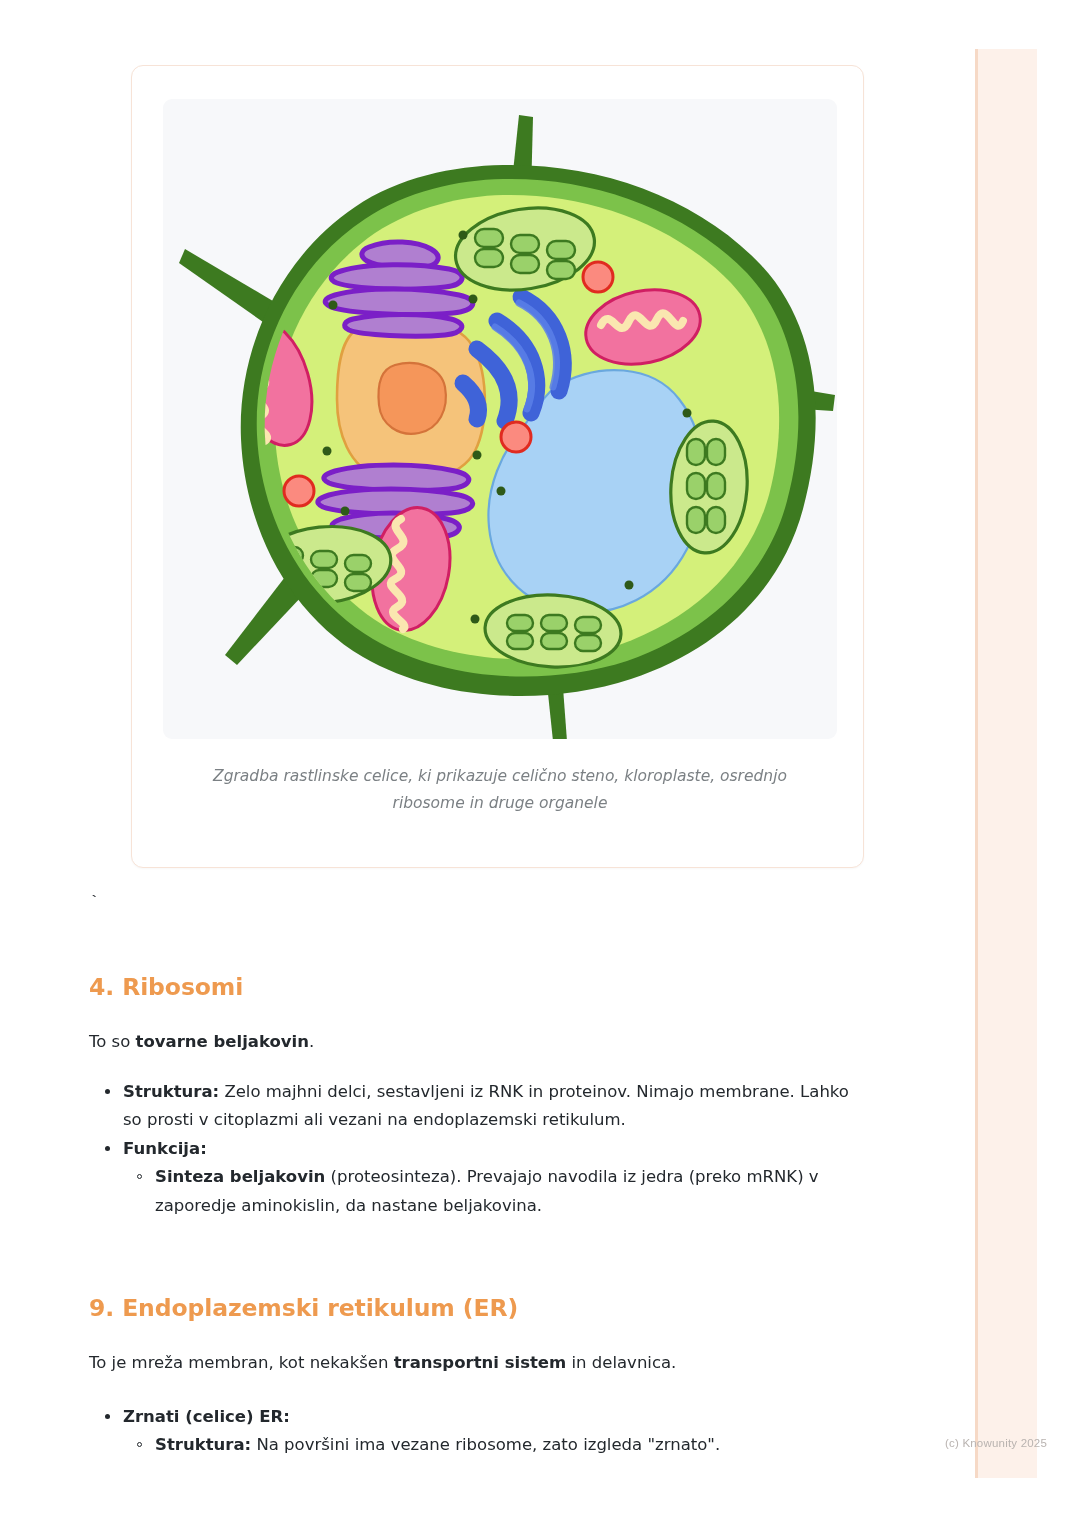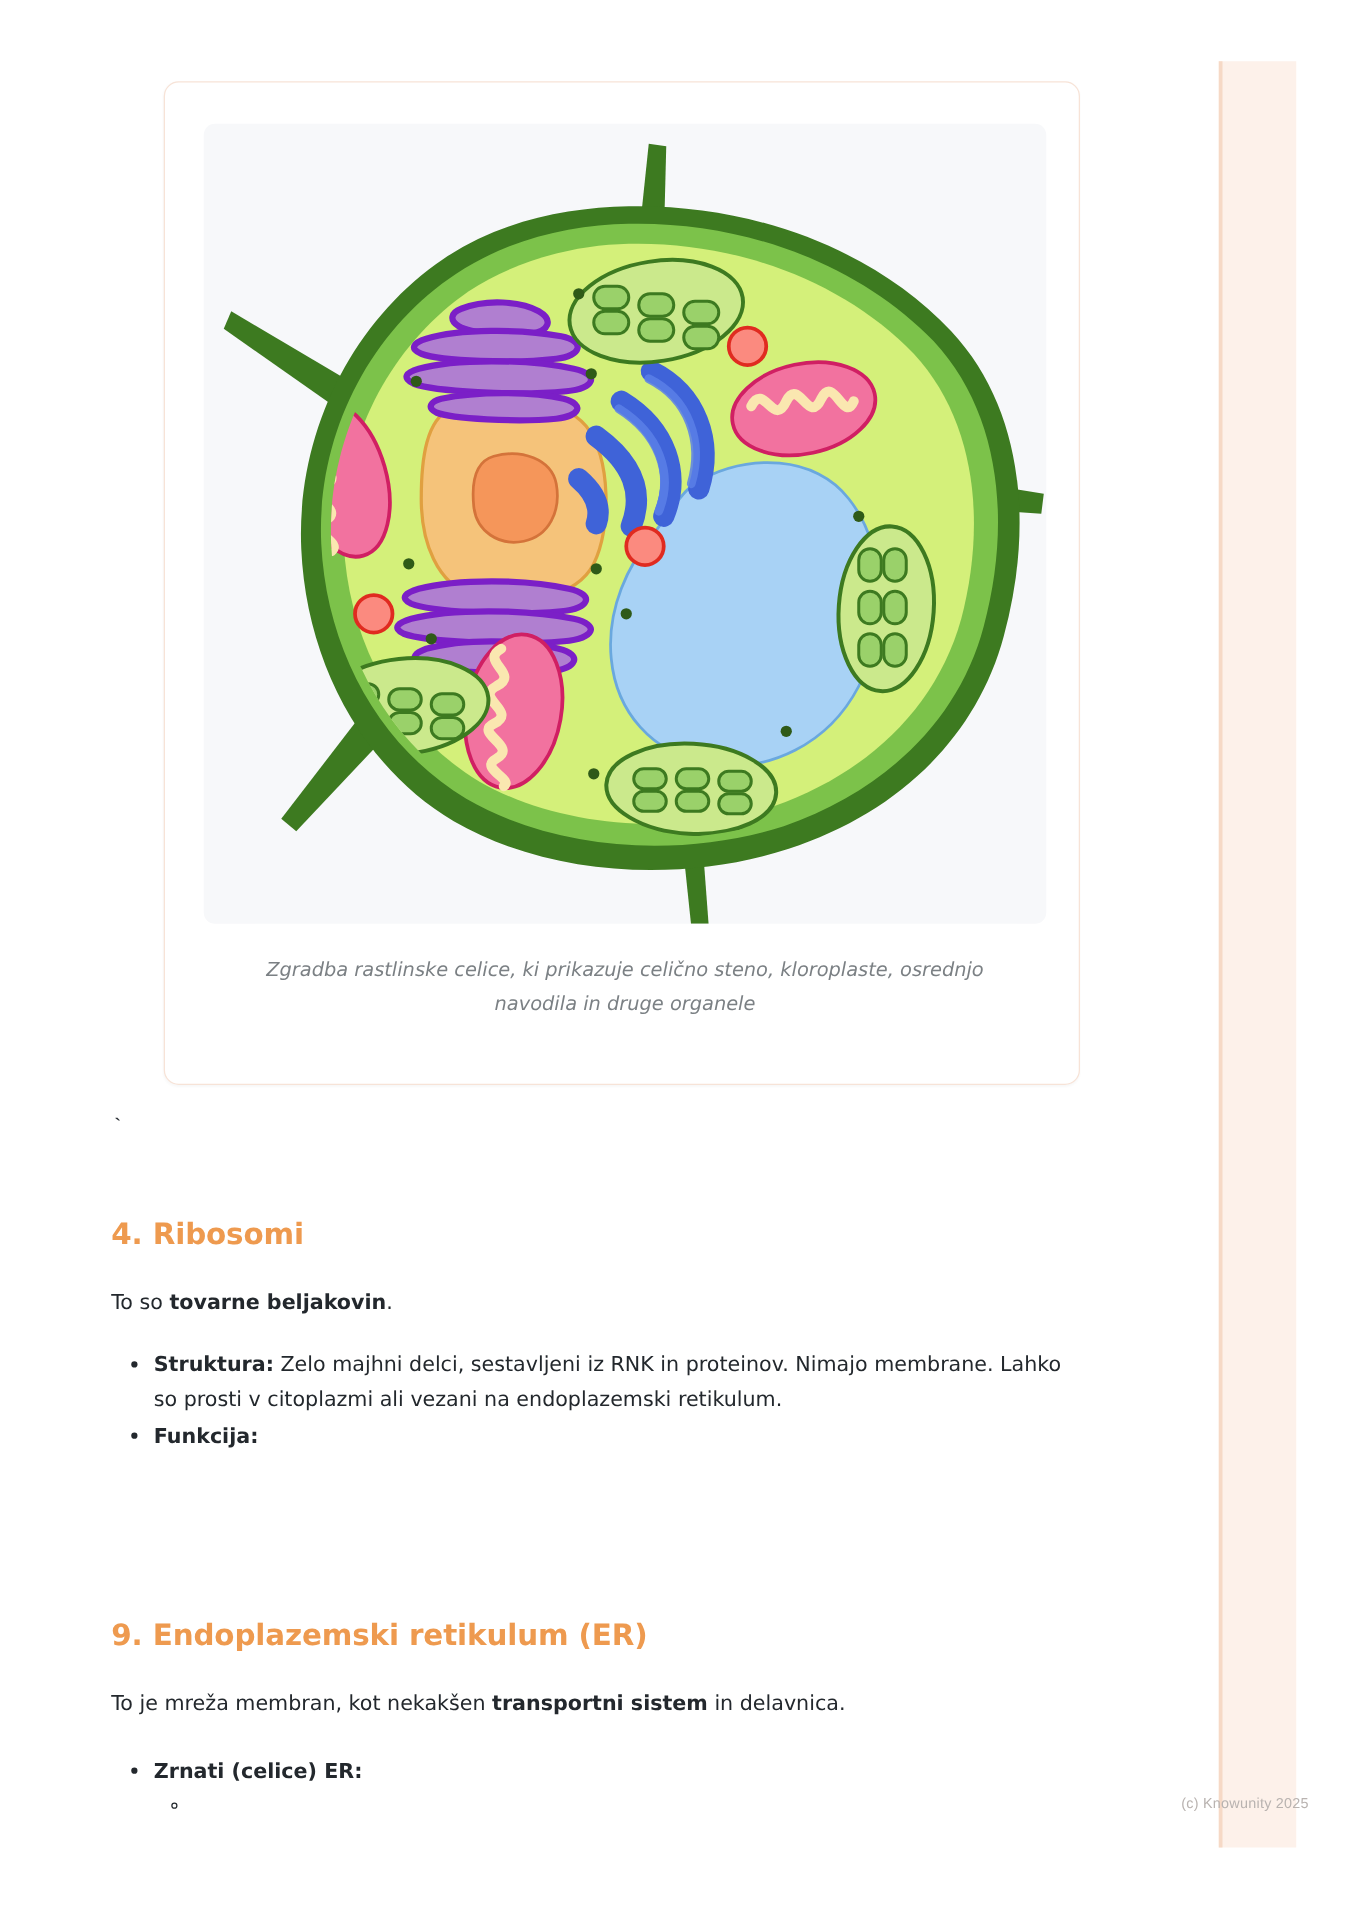--- a/index.html
+++ b/index.html
@@ -360,51 +360,58 @@
             <circle cx="338" cy="392" r="4.5"></circle>
             <circle cx="524" cy="314" r="4.5"></circle>
             <circle cx="466" cy="486" r="4.5"></circle>
             <circle cx="312" cy="520" r="4.5"></circle>
           </g>
 
         </g>
       </svg>
     </div>
 
-    <figcaption id="figure-caption">Zgradba rastlinske celice, ki prikazuje celično steno, kloroplaste, osrednjo navodila in druge organele</figcaption>
+    <figcaption id="figure-caption">Zgradba rastlinske celice, ki prikazuje celično steno, kloroplaste, osrednjo ribosome in druge organele</figcaption>
   </figure>
 
   <div id="stray-backtick">`</div>
 
   <h2 id="h-ribosomi" class="doc-h2">4. Ribosomi</h2>
 
   <p id="p-ribosomi-intro" class="doc-p"><span>To so </span><b>tovarne beljakovin</b><span>.</span></p>
 
   <ul id="ul-ribosomi" class="doc-ul">
     <li>
       <span class="bullet-disc"></span>
       <span class="txt"><b>Struktura:</b><span> Zelo majhni delci, sestavljeni iz RNK in proteinov. Nimajo membrane. Lahko so prosti v citoplazmi ali vezani na endoplazemski retikulum.</span></span>
     </li>
     <li>
       <span class="bullet-disc"></span>
       <span class="txt"><b>Funkcija:</b><span></span></span>
+      <ul class="doc-sub">
+        <li>
+          <span class="bullet-circle"></span>
+          <span class="txt"><b>Sinteza beljakovin</b><span> (proteosinteza). Prevajajo navodila iz jedra (preko mRNK) v zaporedje aminokislin, da nastane beljakovina.</span></span>
+        </li>
+      </ul>
     </li>
   </ul>
 
   <h2 id="h-er" class="doc-h2">9. Endoplazemski retikulum (ER)</h2>
 
   <p id="p-er-intro" class="doc-p"><span>To je mreža membran, kot nekakšen </span><b>transportni sistem</b><span> in delavnica.</span></p>
 
   <ul id="ul-er" class="doc-ul">
     <li>
       <span class="bullet-disc"></span>
       <span class="txt"><b>Zrnati (celice) ER:</b><span></span></span>
       <ul class="doc-sub">
         <li>
           <span class="bullet-circle"></span>
+          <span class="txt"><b>Struktura:</b><span> Na površini ima vezane ribosome, zato izgleda "zrnato".</span></span>
         </li>
       </ul>
     </li>
   </ul>
 
 </div>
 
 <div id="watermark">(c) Knowunity 2025</div>
 
 </body></html>

